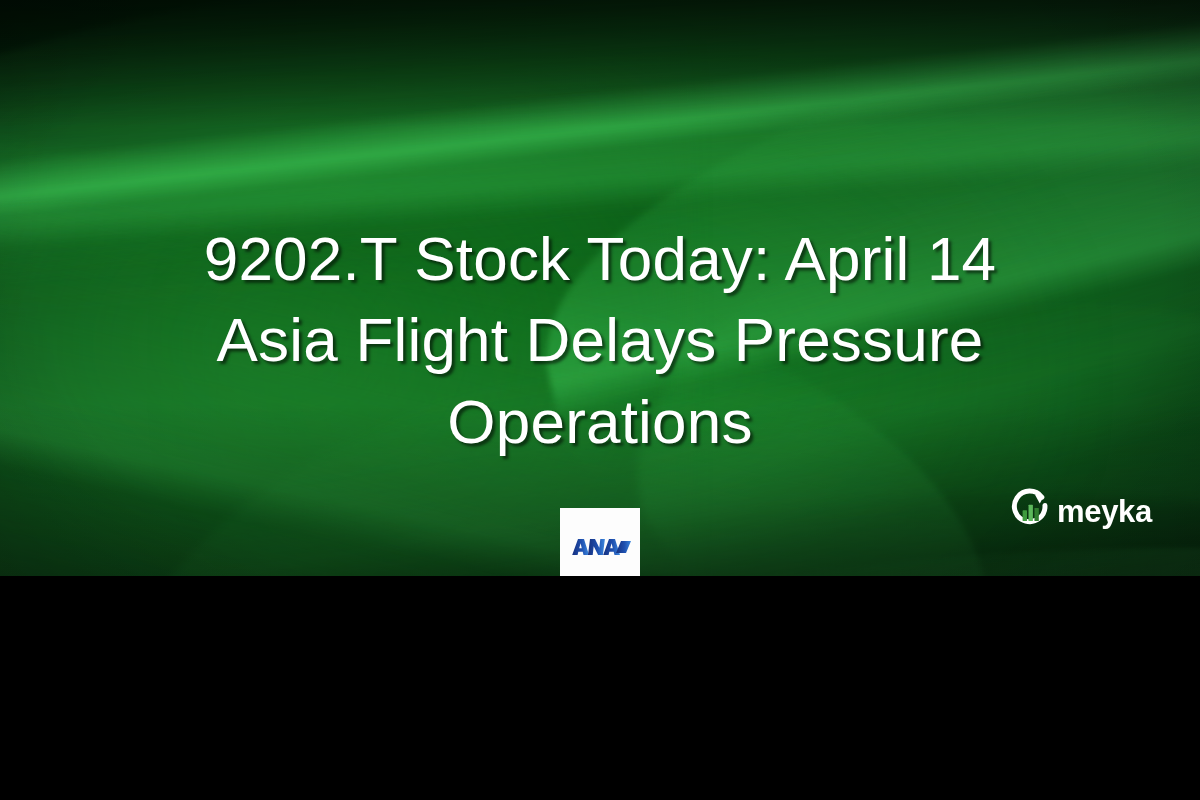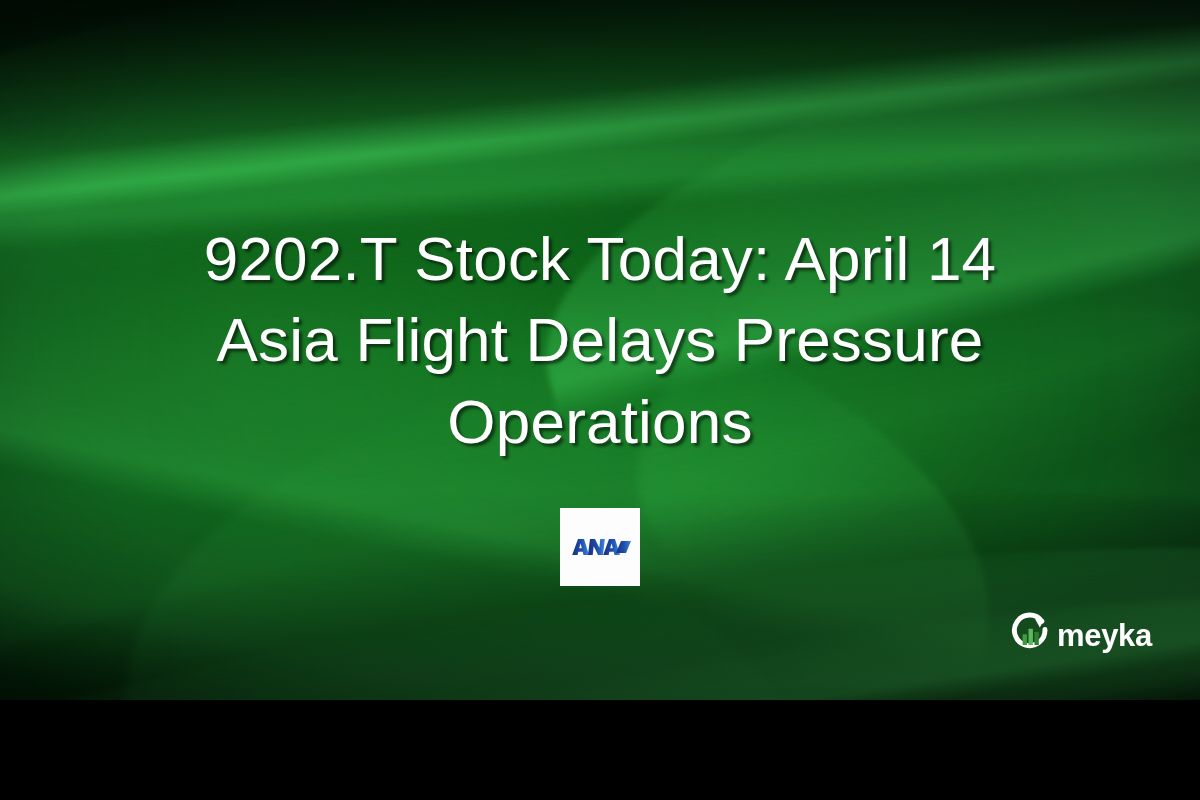--- a/index.html
+++ b/index.html
@@ -3,21 +3,21 @@
 <meta charset="utf-8">
 <style>
   html, body {
     margin: 0;
     padding: 0;
     background: #000;
   }
   #canvas {
     position: relative;
     width: 1200px;
-    height: 700px;
+    height: 576px;
     overflow: hidden;
     font-family: "Liberation Sans", sans-serif;
     background: #03200a;
   }
 
   
   .bg-layer {
     position: absolute;
     inset: 0;
     pointer-events: none;

